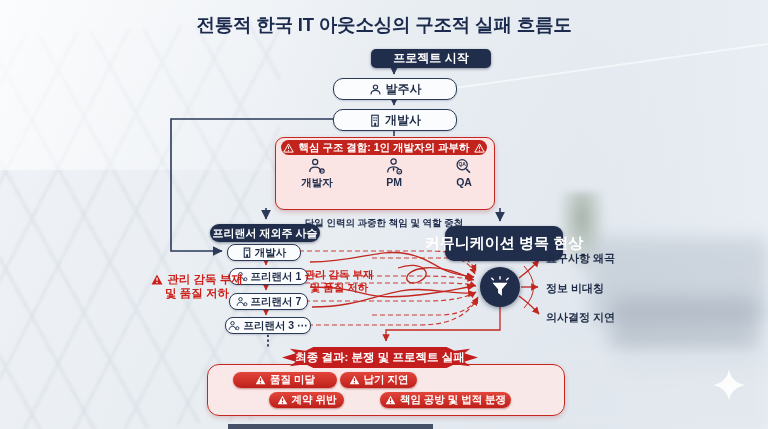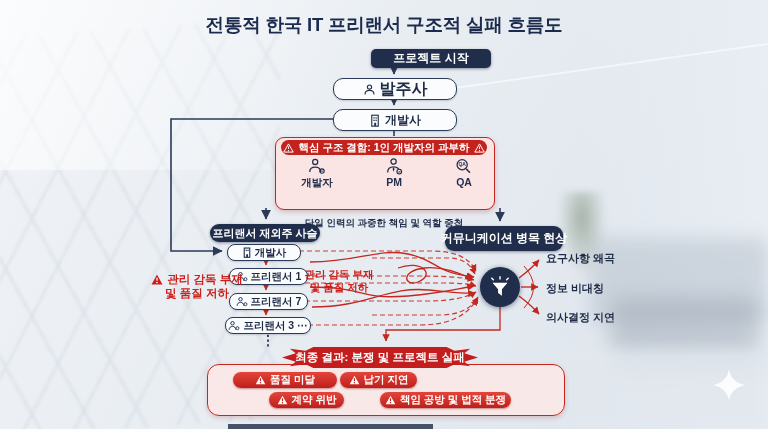--- a/index.html
+++ b/index.html
@@ -79,21 +79,21 @@
   <div class="bg-glass"></div>
   <div class="bg-beam"></div>
   <div class="bg-right"></div>
   <div class="bg-furnA"></div>
   <div class="bg-furnB"></div>
   <div class="bg-furnC"></div>
   <div class="bg-plant"></div>
   <div class="bg-strip"></div>
   <div class="bg-ceil"></div>
 
-  <div class="abs t-title" style="left:0;top:12px;width:768px;">전통적 한국 IT 프리랜서 구조적 실패 흐름도</div>
+  <div class="abs t-title" style="left:0;top:12px;width:768px;">전통적 한국 IT 아웃소싱의 구조적 실패 흐름도</div>
 
   <svg class="overlay" width="768" height="429">
     <defs>
       <marker id="mN" viewBox="0 0 8 8" refX="6.5" refY="4" markerWidth="7" markerHeight="7" orient="auto-start-reverse">
           <path d="M0,0.5 L7,4 L0,7.5 Z" fill="#2b3a58"></path>
         </marker>
       <marker id="mR" viewBox="0 0 8 8" refX="6.5" refY="4" markerWidth="6.5" markerHeight="6.5" orient="auto-start-reverse">
           <path d="M0,0.5 L7,4 L0,7.5 Z" fill="#c3271f"></path>
         </marker>
     </defs>
@@ -130,21 +130,21 @@
     <path class="lr" d="M519,278 Q531,269 539,260" marker-end="url(#mR)"></path>
     <path class="lr" d="M521,287 H538" marker-end="url(#mR)"></path>
     <path class="lr" d="M519,296 Q531,305 539,314" marker-end="url(#mR)"></path>
     <path class="lr2" d="M524,266 Q543,287 524,308"></path>
 
     <path class="lr" d="M500,307 V330 H386 V341" marker-end="url(#mR)"></path>
   </svg>
 
   <div class="navy-pill" style="left:334px;top:49px;width:120px;height:19px;font-size:12px;border-radius:5px;margin-left:37px;">프로젝트 시작</div>
 
-  <div class="white-box" style="left:333px;top:78px;width:122px;height:20px;font-size:16px;">
+  <div class="white-box" style="left:333px;top:78px;width:122px;height:20px;font-size:12px;">
     <svg width="13" height="13" viewBox="0 0 16 16">
       <circle cx="8" cy="5" r="2.6" fill="none" stroke="#22304e" stroke-width="1.4"></circle>
       <path d="M2.5,14 c0,-3.2 2.4,-5 5.5,-5 s5.5,1.8 5.5,5" fill="none" stroke="#22304e" stroke-width="1.4"></path>
     </svg>
     <span>발주사</span>
   </div>
 
   <div class="white-box" style="left:333px;top:109px;width:122px;height:20px;font-size:12px;">
     <svg width="12" height="13" viewBox="0 0 14 16">
       <rect x="3" y="1.5" width="8" height="13.5" fill="none" stroke="#22304e" stroke-width="1.4"></rect>
@@ -195,21 +195,21 @@
     <svg width="20" height="19" viewBox="0 0 22 20">
       <circle cx="9" cy="8" r="5.6" fill="none" stroke="#22304e" stroke-width="1.4"></circle>
       <text x="9" y="10" font-size="5.5" font-weight="bold" fill="#22304e" text-anchor="middle" font-family="Liberation Sans, sans-serif">QA</text>
       <path d="M13.4,12.6 l4.2,4.2" stroke="#22304e" stroke-width="1.6"></path>
     </svg>
     <div>QA</div>
   </div>
   <div class="defect-caption" style="left:281px;top:193px;width:206px;margin-top:24px;">단일 인력의 과중한 책임 및 역할 중첩</div>
 
   <div class="navy-pill" style="left:210px;top:224px;width:110px;height:18px;font-size:11px;">프리랜서 재외주 사슬</div>
-  <div class="navy-pill" style="left:445px;top:226px;width:118px;height:25px;font-size:12px;">커뮤니케이션 병목 현상</div>
+  <div class="navy-pill" style="left:445px;top:226px;width:118px;height:35px;font-size:15px;">커뮤니케이션 병목 현상</div>
 
   <div class="white-box chain-box" style="left:227px;top:244px;width:72px;height:15px;">
     <svg width="10" height="11" viewBox="0 0 14 16">
       <rect x="3" y="1.5" width="8" height="13.5" fill="none" stroke="#22304e" stroke-width="1.6"></rect>
       <rect x="5" y="4" width="1.8" height="1.8" fill="#22304e"></rect>
         <rect x="7.6" y="4" width="1.8" height="1.8" fill="#22304e"></rect>
       <rect x="5.8" y="10.5" width="2.6" height="4.5" fill="#22304e"></rect>
     </svg>
     <span>개발사</span>
   </div>

